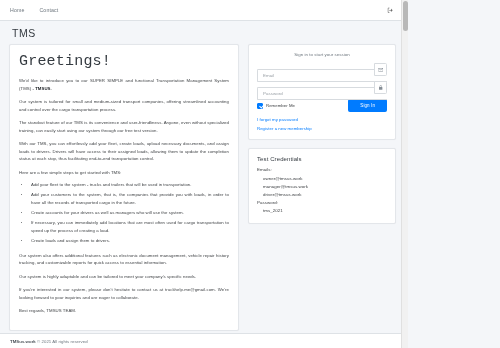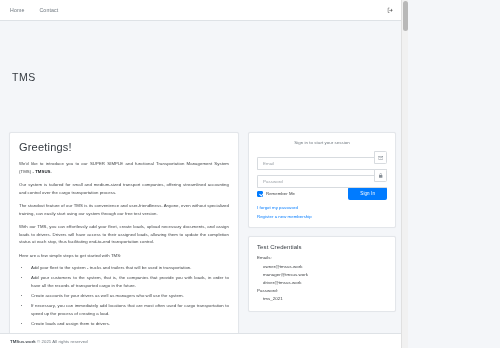--- a/index.html
+++ b/index.html
@@ -8,21 +8,20 @@
     font-family: "Liberation Sans", sans-serif;
     background: #f4f6f9;
     color: #212529;
     overflow: hidden;
   }
   .page {
     width: 408px; height: 348px;
     position: relative;
     display: flex; flex-direction: column;
     background: #f4f6f9;
-    gap: 44px;
   }
 
   
   .navbar {
     height: 21px;
     background: #ffffff;
     border-bottom: 1px solid #dee2e6;
     display: flex; align-items: center;
     padding: 0 9px 0 9px;
     flex: none;
@@ -74,25 +73,26 @@
     box-shadow: 0 0 1px rgba(0,0,0,.06);
   }
 
   
   .main-card {
     flex: 1 1 auto;
     padding: 8px 9px 9px 9px;
     min-width: 0;
   }
   .greeting-title {
-    font-size: 11px;
+    font-size: 15px;
     font-weight: 400;
     color: #343a40;
     margin-bottom: 7px;
     letter-spacing: .2px;
+    font-family: Liberation Mono, monospace;
   }
   .para {
     font-size: 4.3px;
     line-height: 1.75;
     color: #3f4245;
     text-align: justify;
     margin-bottom: 6px;
     letter-spacing: .05px;
   }
   .para b { font-weight: 700; color: #212529; }

